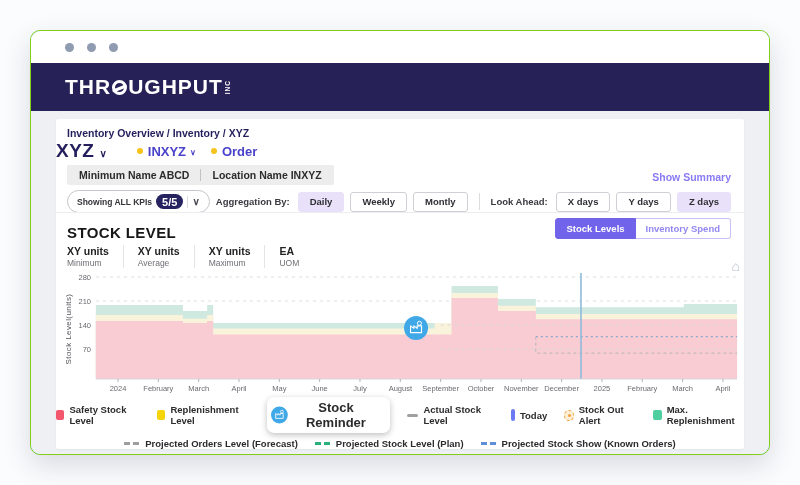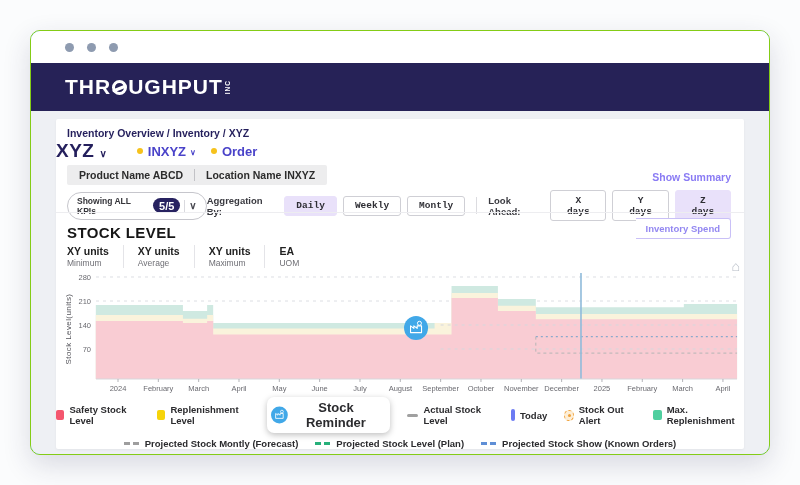--- a/index.html
+++ b/index.html
@@ -36,21 +36,21 @@
   .show-summary { position:absolute; right:13px; top:52px; font-size:10.5px; font-weight:600; color:#8a7bf4; cursor:pointer; text-decoration:none; }
 
   .filter-row { position:absolute; left:11px; right:13px; top:71px; display:flex; align-items:center; justify-content:space-between; }
   .kpi-pill { display:inline-flex; align-items:center; gap:4px; border:1px solid #c6c6cc; border-radius:15px; padding:3px 9px; background:#fff; cursor:pointer; }
   .kpi-pill .kp-lbl { font-size:8.5px; font-weight:600; color:#35353a; }
   .kpi-badge { background:#272260; color:#fff; font-size:11px; font-weight:700; border-radius:8px; padding:1.5px 6px; }
   .pill-sep { width:1px; height:12px; background:#d9d9de; }
   .kp-chev { font-size:10px; color:#4a4a52; font-weight:600; }
   .agg-group { display:flex; align-items:center; gap:6px; }
   .f-lbl { font-size:9.5px; font-weight:600; color:#3a3a40; margin-right:2px; }
-  .fbtn { font-family:Liberation Mono, monospace; font-size:9.5px; font-weight:600; color:#2e2e34; background:#fff; border:1px solid #cfcfd5; border-radius:3px; padding:3.5px 11px; cursor:pointer; }
+  .fbtn { font-family:Liberation Sans, sans-serif; font-size:9.5px; font-weight:600; color:#2e2e34; background:#fff; border:1px solid #cfcfd5; border-radius:3px; padding:3.5px 11px; cursor:pointer; }
   .fbtn.sel { background:#e9e1fa; border-color:#e9e1fa; }
   .vsep { width:1px; height:17px; background:#dcdce0; margin:0 5px; }
 
   .panel-div { position:absolute; left:0; right:0; top:93px; border-top:1px solid #ededf0; }
 
   .section-row { position:absolute; left:11px; right:13px; top:99px; display:flex; justify-content:space-between; align-items:flex-start; }
   .section-title { font-size:15px; font-weight:800; color:#161616; letter-spacing:.4px; margin-top:6px; }
   .toggle { display:flex; }
   .tg { font-family:inherit; font-size:9.5px; font-weight:600; padding:4px 10px; cursor:pointer; }
   .tg.sel { background:#7163ea; color:#fff; border:1px solid #7163ea; border-radius:3px 0 0 3px; }
@@ -115,21 +115,21 @@
         <span class="sku-chev">∨</span>
         <span class="ydot" style="margin-left:30px"></span>
         <span class="loc-link" style="margin-left:5px">INXYZ</span>
         <span class="loc-chev" style="margin-left:4px">∨</span>
         <span class="ydot" style="margin-left:15px"></span>
         <span class="loc-link" style="margin-left:5px">Order</span>
       </div>
 
       <div class="chip-row">
         <div class="chips">
-          <span class="chip-txt">Product Name ABCD</span>
+          <span class="chip-txt">Minimum Name ABCD</span>
           <span class="chip-div"></span>
           <span class="chip-txt">Location Name INXYZ</span>
         </div>
       </div>
       <a class="show-summary">Show Summary</a>
 
       <div class="filter-row">
         <div class="kpi-pill">
           <span class="kp-lbl">Showing ALL KPIs</span>
           <span class="kpi-badge">5/5</span>
@@ -147,20 +147,21 @@
           <button class="fbtn">Y days</button>
           <button class="fbtn sel">Z days</button>
         </div>
       </div>
 
       <div class="panel-div"></div>
 
       <div class="section-row">
         <div class="section-title">STOCK LEVEL</div>
         <div class="toggle">
+          <button class="tg sel">Stock Levels</button>
           <button class="tg unsel">Inventory Spend</button>
         </div>
       </div>
 
       <div class="kpi-stats">
         <div class="stat">
           <div class="stat-v">XY units</div>
           <div class="stat-l">Minimum</div>
         </div>
         <div class="stat">
@@ -269,21 +270,21 @@
               <span>Stock Out Alert</span>
             </span>
           <span class="litem">
               <span class="sw-square sw-max"></span>
               <span>Max. Replenishment</span>
             </span>
         </div>
         <div class="lrow">
           <span class="litem">
               <span class="sw-dash-gray"></span>
-              <span>Projected Stock Montly (Forecast)</span>
+              <span>Projected Orders Level (Forecast)</span>
             </span>
           <span class="litem">
               <span class="sw-dash-green"></span>
               <span>Projected Stock Level (Plan)</span>
             </span>
           <span class="litem">
               <span class="sw-dash-blue"></span>
               <span>Projected Stock Show (Known Orders)</span>
             </span>
         </div>

